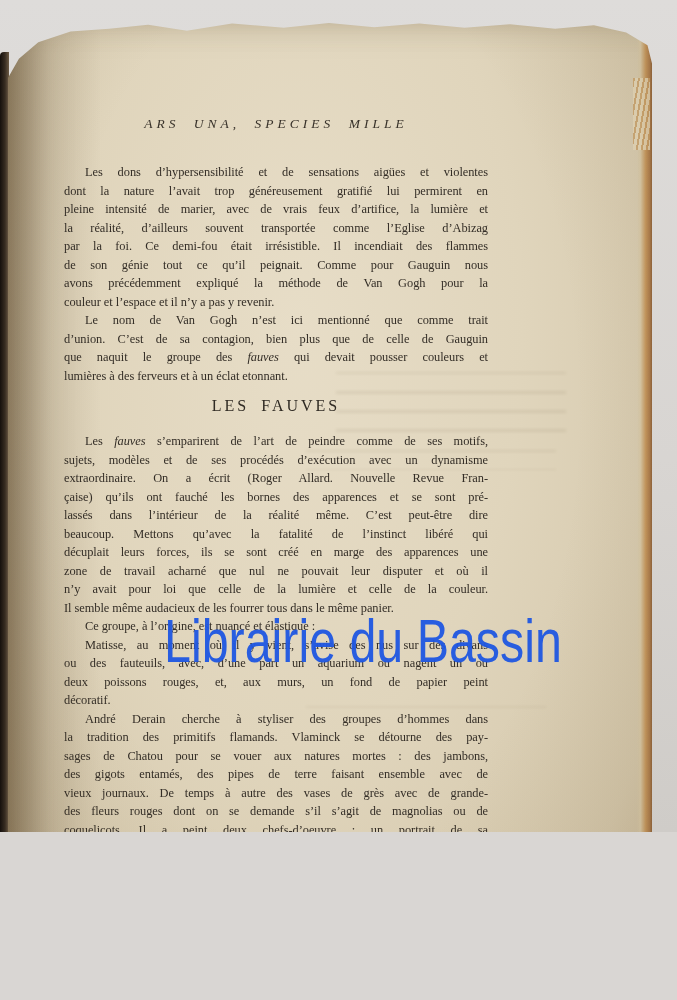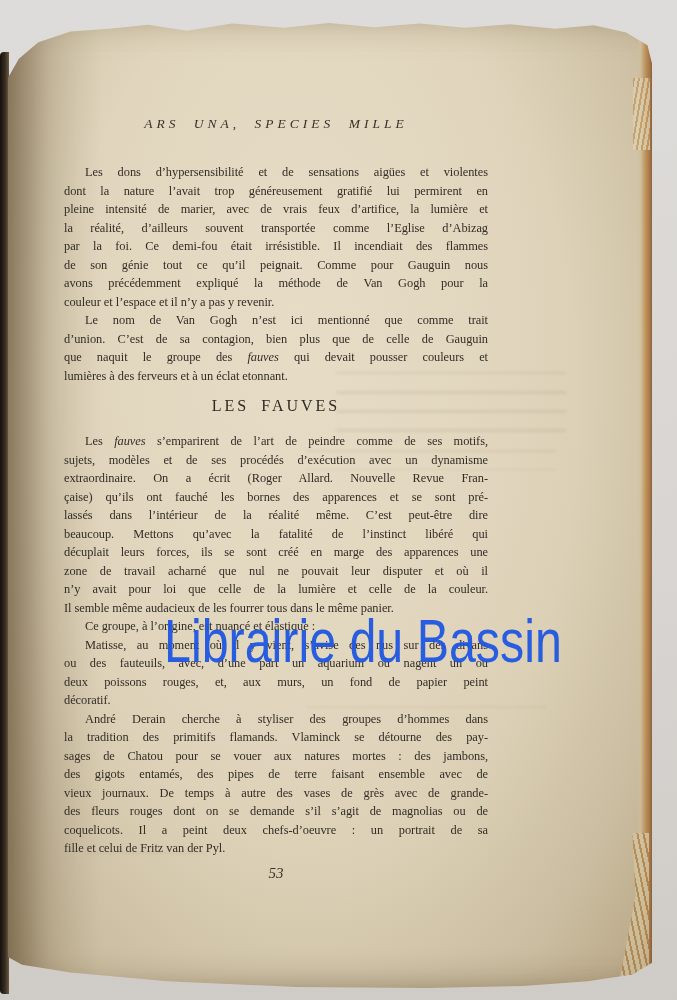--- a/index.html
+++ b/index.html
@@ -5,21 +5,21 @@
   :root{
     --backdrop:#d9d6d3;
     --page:#e0d5bc;
     --ink:#332d26;
     --blue:#1f57e2;
     --fore:#c5965c;
   }
   *{box-sizing:border-box;margin:0;padding:0}
   html,body{background:var(--backdrop)}
   .photo{
-    position:relative;width:677px;height:1000px;overflow:hidden;
+    position:relative;width:677px;height:832px;overflow:hidden;
     background:linear-gradient(180deg,#dedcda 0%,#d8d5d2 55%,#cfccc8 100%);
     font-family:"Liberation Serif","DejaVu Serif",serif;
   }
   
   .spine{
     position:absolute;left:0;top:52px;width:9px;height:942px;
     background:linear-gradient(90deg,#15100c 0%,#372c21 55%,#6b5a44 100%);
     border-radius:4px 0 0 4px;
   }
   

